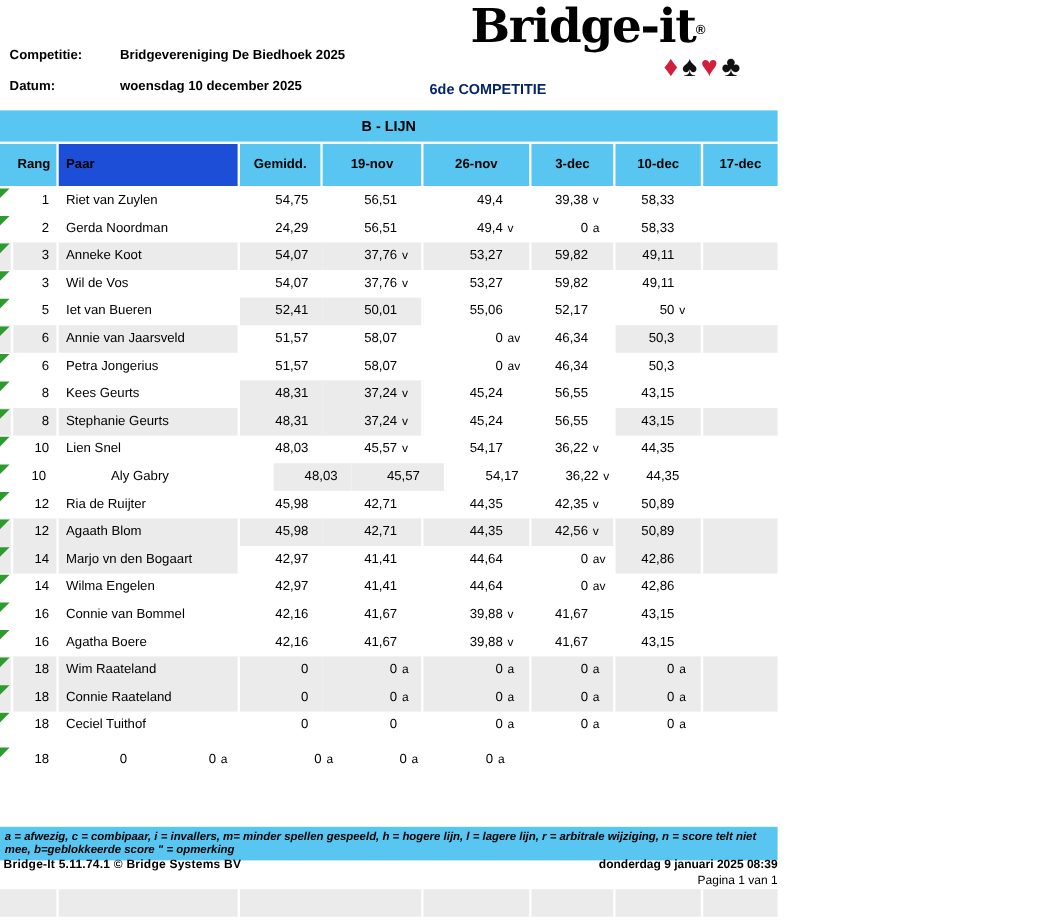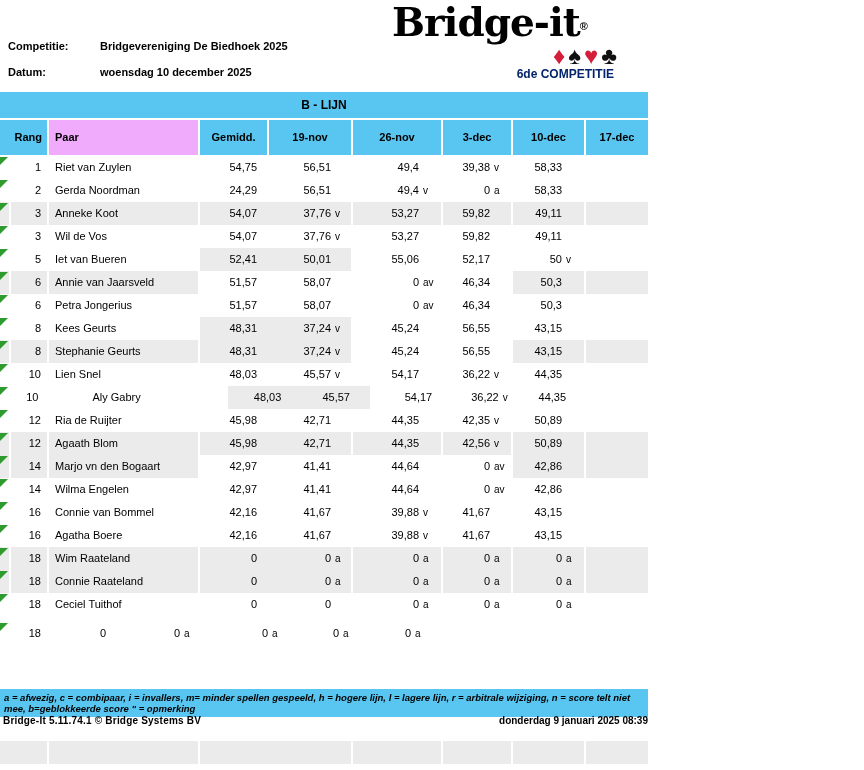--- a/index.html
+++ b/index.html
@@ -11,21 +11,21 @@
   .title { position:absolute; left:8px; top:5px; font-size:18px; font-weight:bold; letter-spacing:0; }
   .field-label { position:absolute; left:8px; font-size:11px; font-weight:bold; }
   .field-value { position:absolute; left:100px; font-size:11px; font-weight:bold; }
   .f1 { top:40px; } .f2 { top:66px; }
 
   
   .logo-wrap { position:absolute; left:358px; top:0; width:264px; text-align:center; }
   .logo-text { font-family:"DejaVu Serif", serif; font-weight:bold; font-size:39px; line-height:44px; letter-spacing:-1px; }
   .logo-reg { font-size:11px; vertical-align:super; font-weight:bold; }
   .suits { position:absolute; left:358px; top:43px; width:262px; text-align:right; font-size:24px; line-height:26px; letter-spacing:3px; }
-  .badge { position:absolute; left:358px; top:67px; width:256px; text-align:right; font-size:12px; font-weight:bold; }
+  .badge { position:absolute; left:358px; top:67px; width:256px; font-size:12px; font-weight:bold; }
 
   
   .tbl { position:absolute; left:0; top:92px; width:648px; }
   .section-bar { width:648px; height:26px; line-height:26px; text-align:center; font-size:12px; font-weight:bold; margin-bottom:2px; }
   .hdr-row { display:flex; width:648px; height:35px; line-height:35px; margin-bottom:1px; }
   .hdr-cell { font-size:11px; font-weight:bold; text-align:center; height:35px; }
   .hdr-cell.a-right { text-align:right; padding-right:5px; }
   .hdr-cell.a-left { text-align:left; padding-left:6px; }
   .gap-r { border-right:2px solid #fff; }
 
@@ -67,21 +67,21 @@
   <div class="logo-wrap">
     <span class="logo-text">Bridge-it</span><span class="logo-reg">®</span>
   </div>
   <div class="suits" id="suits"><span style="color: rgb(212, 31, 60);">♦</span><span style="color: rgb(17, 17, 17);">♠</span><span style="color: rgb(212, 31, 60);">♥</span><span style="color: rgb(17, 17, 17);">♣</span></div>
   <div class="badge" id="badge" style="color: rgb(3, 36, 107);">6de COMPETITIE</div>
 
   <div class="tbl">
     <div class="section-bar" id="sectionBar" style="background: rgb(88, 198, 240);">B - LIJN</div>
     <div class="hdr-row" id="hdrRow">
         <div class="hdr-cell a-right gap-r" style="width: 49px; background: rgb(88, 198, 240);">Rang</div>
-        <div class="hdr-cell a-left gap-r" style="width: 151px; background: #f0abfc;">Paar</div>
+        <div class="hdr-cell a-left gap-r" style="width: 151px; background: #1d4ed8;">Paar</div>
         <div class="hdr-cell  gap-r" style="width: 69px; background: rgb(88, 198, 240);">Gemidd.</div>
         <div class="hdr-cell  gap-r" style="width: 84px; background: rgb(88, 198, 240);">19-nov</div>
         <div class="hdr-cell  gap-r" style="width: 90px; background: rgb(88, 198, 240);">26-nov</div>
         <div class="hdr-cell  gap-r" style="width: 70px; background: rgb(88, 198, 240);">3-dec</div>
         <div class="hdr-cell  gap-r" style="width: 73px; background: rgb(88, 198, 240);">10-dec</div>
         <div class="hdr-cell " style="width: 62px; background: rgb(88, 198, 240);">17-dec</div>
       </div>
     <div id="rowsContainer">
         <div class="row">
           <div class="cell gap-r c-marker" style="width: 11px;">
@@ -609,20 +609,21 @@
         </div>
       </div>
   </div>
 
   <div class="legend-bar" id="legendBar" style="background: rgb(88, 198, 240);">a = afwezig, c = combipaar, i = invallers, m= minder spellen gespeeld, h = hogere lijn, l = lagere lijn, r = arbitrale wijziging, n = score telt niet mee, b=geblokkeerde score  " = opmerking</div>
 
   <div class="ver-row">
     <span class="ver-left">Bridge-It 5.11.74.1 © Bridge Systems BV</span>
     <span>donderdag 9 januari 2025 08:39</span>
   </div>
+  <div class="page-row">Pagina 1 van 1</div>
 
   <div class="gray-boxes" id="grayBoxes">
       <div class="gbox gap-r" style="width: 49px;"></div>
       <div class="gbox gap-r" style="width: 151px;"></div>
       <div class="gbox gap-r" style="width: 153px;"></div>
       <div class="gbox gap-r" style="width: 90px;"></div>
       <div class="gbox gap-r" style="width: 70px;"></div>
       <div class="gbox gap-r" style="width: 73px;"></div>
       <div class="gbox" style="width: 62px;"></div>
     </div>

